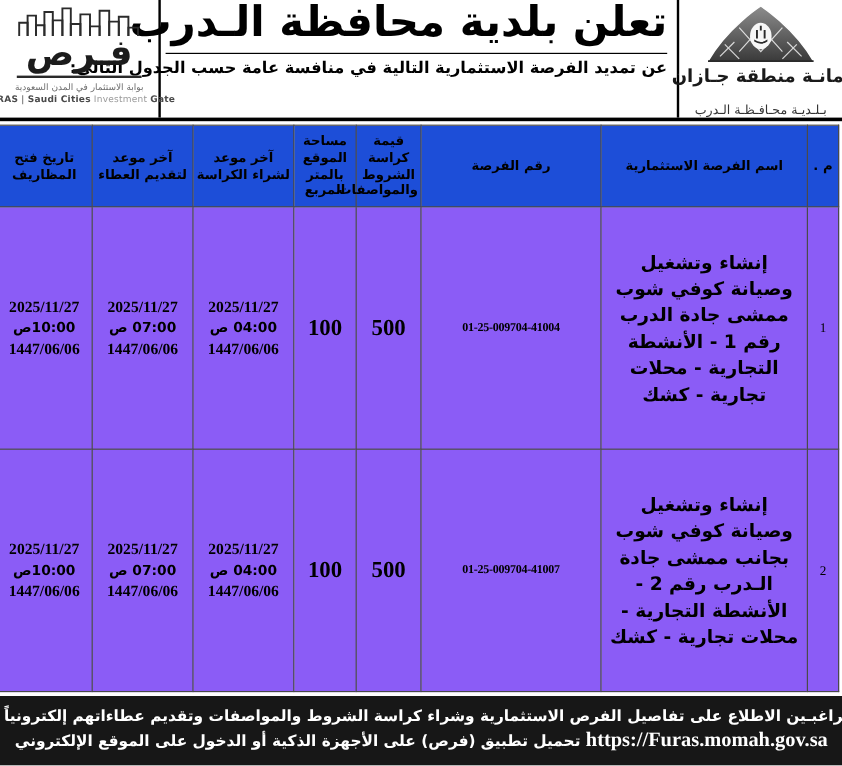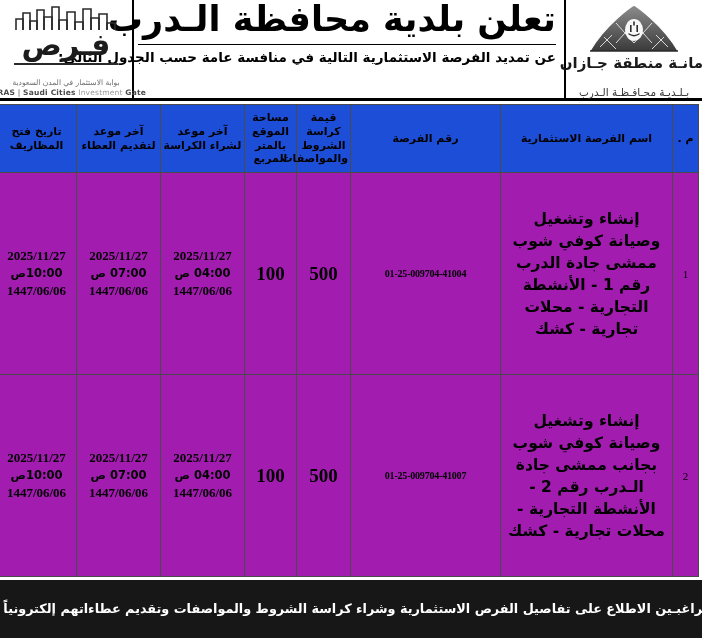--- a/index.html
+++ b/index.html
@@ -90,21 +90,21 @@
     align-items: center; justify-content: flex-start;
     padding-top: 5px;
   }
   .furas-skyline { width: 104px; height: 26px; }
   .furas-skyline svg { display: block; width: 100%; height: 100%; }
   .furas-word {
     font-size: 30px; font-weight: bold; color: #1c1c1c;
     line-height: 1; margin-top: -1px; letter-spacing: 1px;
   }
   .furas-rule { width: 104px; height: 2px; background: #2a2a2a; margin-top: 3px; }
-  .furas-tag-ar { font-size: 7.5px; color: #6d6d6d; margin-top: 13px; white-space: nowrap; }
+  .furas-tag-ar { font-size: 7.5px; color: #6d6d6d; margin-top: 3px; white-space: nowrap; }
   .furas-tag-en { font-size: 7.5px; color: #4a4a4a; margin-top: 1px; white-space: nowrap; letter-spacing: .2px; }
   .furas-tag-en .lt { color: #9a9a9a; }
 
   
   .table-wrap {
     flex: 1 1 auto;
     padding: 3px 3px 0 3px;
     background: #fff;
     overflow: hidden;
   }
@@ -113,21 +113,21 @@
     height: 100%;
     border-collapse: collapse;
     table-layout: fixed;
     border: 1px solid #000;
   }
   table.tender th, table.tender td {
     border: 1px solid #4a4a4a;
     text-align: center;
     vertical-align: middle;
     color: #000;
-    background: #a21caf;
+    background: #8b5cf6;
   }
   table.tender thead th {
     background: #1d4ed8;
     font-size: 11px;
     font-weight: bold;
     line-height: 1.25;
     padding: 6px 2px;
     height: 54px;
   }
   th.c-seq   { width: 26px; }
@@ -347,15 +347,19 @@
             <div>1447/06/06</div>
           </td>
         </tr>
 
       </tbody>
     </table>
   </div>
 
   <div class="footer">
     <div class="footer-line">بإمكان الراغبـين الاطلاع على تفاصيل الفرص الاستثمارية وشراء كراسة الشروط والمواصفات وتقديم عطاءاتهم إلكترونياً من خلال</div>
+    <div class="footer-line">
+      <span class="footer-url">https://Furas.momah.gov.sa</span>
+      <span>تحميل تطبيق (فرص) على الأجهزة الذكية أو الدخول على الموقع الإلكتروني</span>
+    </div>
   </div>
 
 </div>
 
 </body></html>

